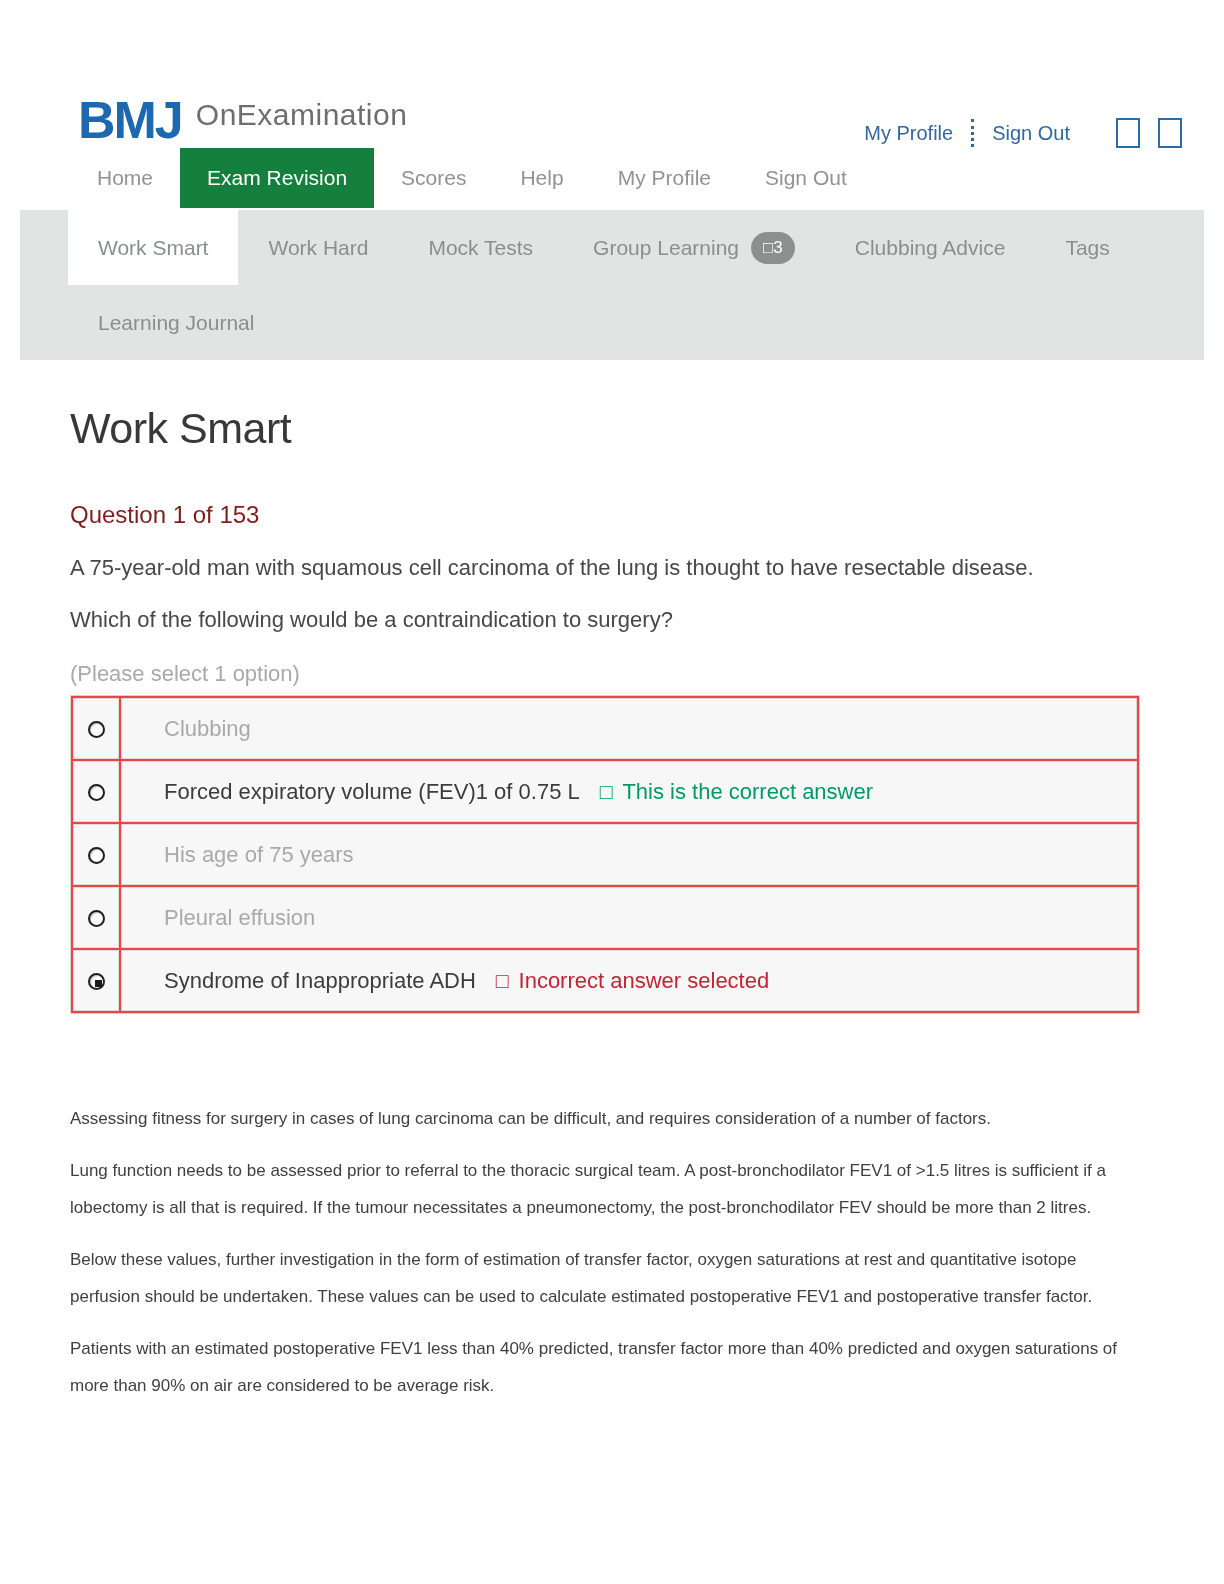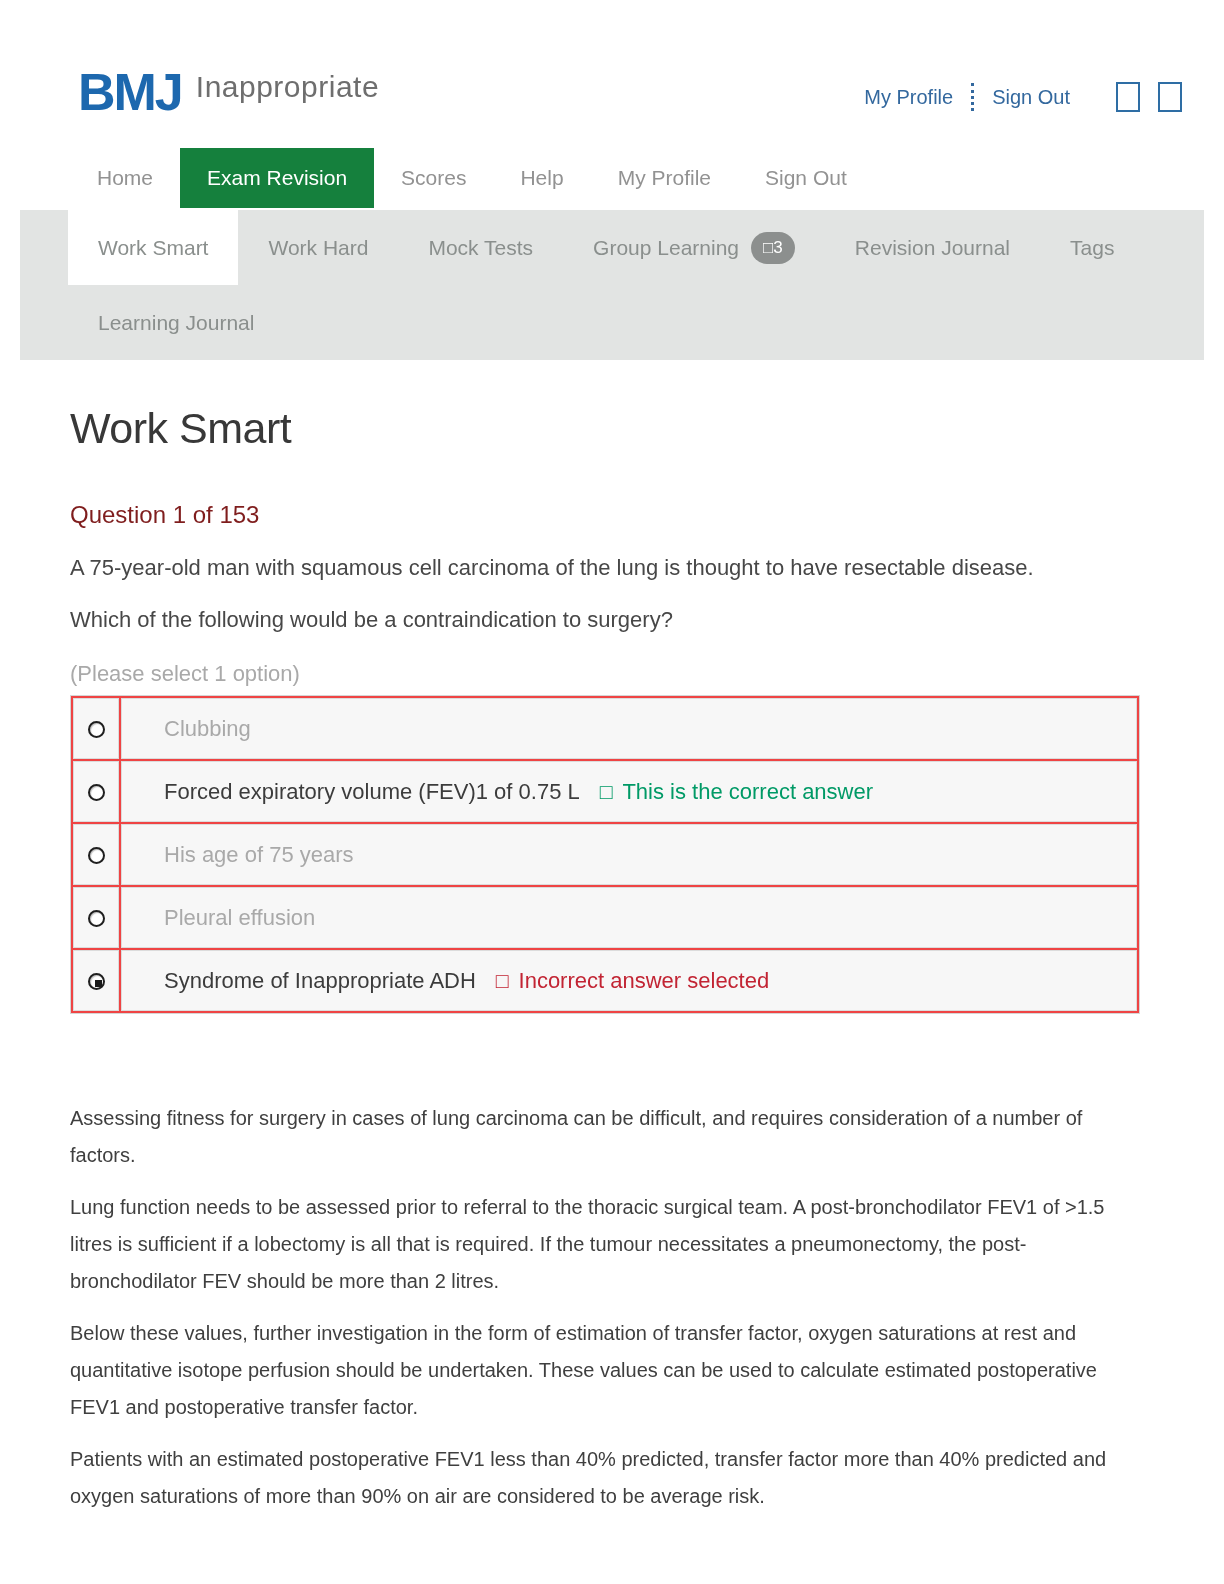--- a/index.html
+++ b/index.html
@@ -8,23 +8,23 @@
     width: 1224px;
     height: 1584px;
     font-family: "Liberation Sans", "DejaVu Sans", sans-serif;
     color: #3f3f3f;
     overflow: hidden;
     position: relative;
   }
 
   
   .header {
-    padding: 64px 42px 0 78px;
-    display: flex;
-    align-items: flex-start;
+    padding: 80px 42px 0 78px;
+    display: flex;
+    align-items: flex-end;
     justify-content: space-between;
     height: 148px;
   }
   .logo { display: flex; align-items: flex-start; }
   .logo-bmj {
     color: #1d68ae;
     font-size: 52px;
     font-weight: 800;
     letter-spacing: -2px;
     line-height: 56px;
@@ -178,33 +178,33 @@
     background: #1a1a1a;
   }
   .status { font-size: 22px; margin-left: 20px; white-space: nowrap; }
   .status .status-icon { margin-right: 10px; font-size: 21px; }
   .status.correct { color: #009a66; }
   .status.incorrect { color: #c22433; }
 
   
   .explanation { margin-top: 86px; }
   .explanation p {
-    font-size: 20px;
+    font-size: 17px;
     line-height: 37px;
     color: #3f3f3f;
     margin-bottom: 15px;
   }
 </style>
 </head>
 <body>
 
 <div class="header">
   <div class="logo">
     <span class="logo-bmj">BMJ</span>
-    <span class="logo-product">Inappropriate</span>
+    <span class="logo-product">OnExamination</span>
   </div>
   <div class="header-right">
     <span class="header-link">My Profile</span>
     <span class="header-divider"></span>
     <span class="header-link">Sign Out</span>
     <span class="header-boxes">
       <span class="icon-box"></span>
       <span class="icon-box"></span>
     </span>
   </div>
@@ -221,21 +221,21 @@
 
 <div class="nav-sub">
   <div class="nav-sub-row">
     <div class="subnav-item active">Work Smart</div>
     <div class="subnav-item">Work Hard</div>
     <div class="subnav-item">Mock Tests</div>
     <div class="subnav-item">
       <span>Group Learning</span>
       <span class="badge-pill"><span>□</span><span>3</span></span>
     </div>
-    <div class="subnav-item">Revision Journal</div>
+    <div class="subnav-item">Clubbing Advice</div>
     <div class="subnav-item">Tags</div>
   </div>
   <div class="nav-sub-row">
     <div class="subnav-item" style="margin-left:48px;">Learning Journal</div>
   </div>
 </div>
 
 <div class="content">
   <h1 class="page-title">Work Smart</h1>
 

